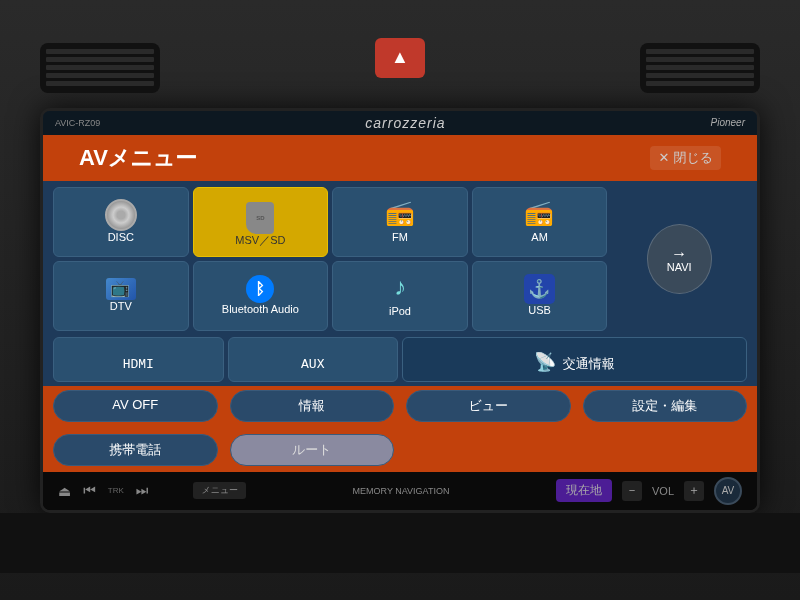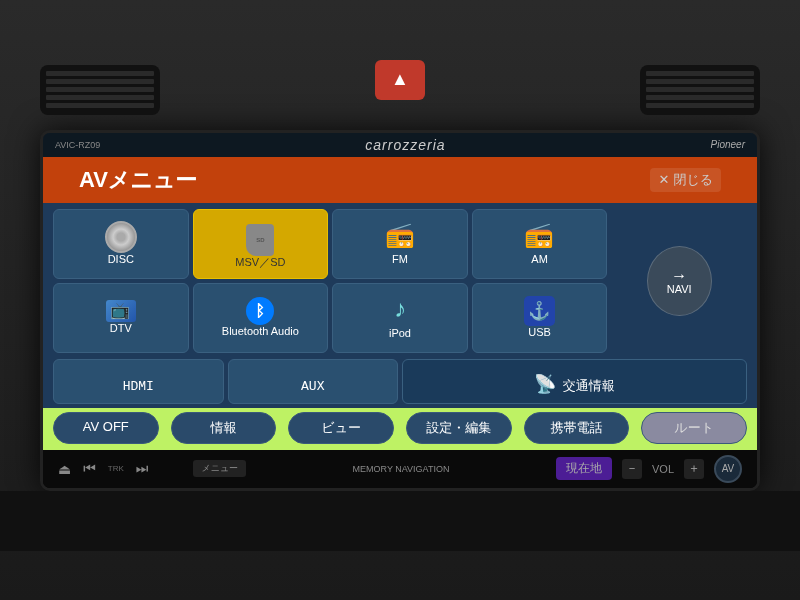--- a/index.html
+++ b/index.html
@@ -228,24 +228,24 @@
       font-size: 13px;
       color: white;
     }
 
     .menu-item-wide.traffic {
       background: #1a3a5a;
     }
 
     
     .nav-tabs {
-      background: #bef264;
+      background: #c2410c;
       padding: 4px 10px 6px;
       display: grid;
-      grid-template-columns: repeat(6, 1fr);
+      grid-template-columns: repeat(4, 1fr);
       gap: 12px;
     }
 
     .nav-tab {
       background: #2a4a6a;
       border-radius: 20px;
       padding: 6px 4px;
       text-align: center;
       cursor: pointer;
       font-size: 13px;

